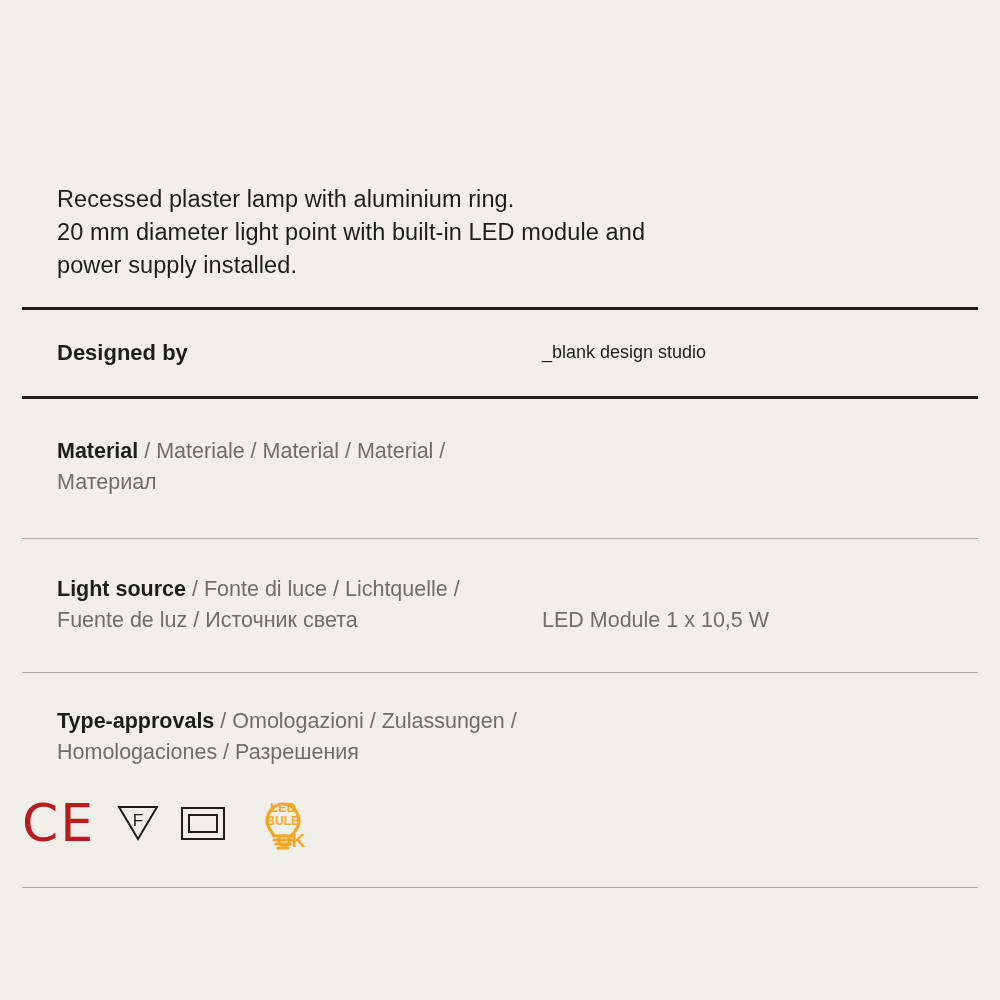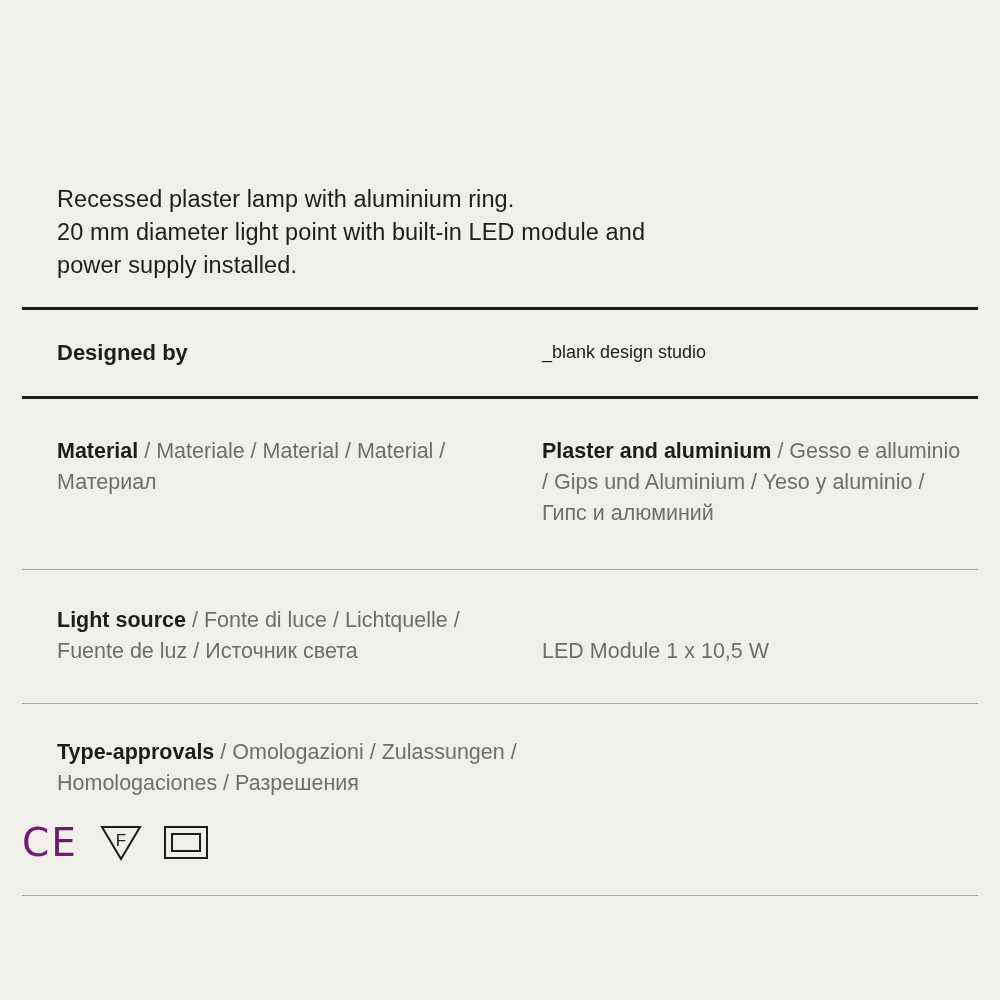--- a/index.html
+++ b/index.html
@@ -111,25 +111,25 @@
 
   
   .marks {
     display: flex;
     align-items: center;
     gap: 22px;
     padding-top: 24px;
     width: 100%;
   }
   .mark-ce {
-    font-size: 39px;
+    font-size: 52px;
     line-height: 39px;
     letter-spacing: 2px;
     font-weight: 400;
-    color: #701a75;
+    color: #b91c1c;
     font-family: "DejaVu Sans", sans-serif;
   }
   .mark-f {
     position: relative;
     width: 42px;
     height: 38px;
   }
   .mark-f svg { display:block; }
   .mark-sq {
     width: 44px;
@@ -168,21 +168,20 @@
 
     <div class="row row-designer">
       <div class="cell-label">Designed by</div>
       <div class="cell-value">_blank design studio</div>
     </div>
 
     <div class="rule-thick"></div>
 
     <div class="row row-material">
       <div class="cell-label"><strong>Material</strong><span> / Materiale / Material / Material / Материал</span></div>
-      <div class="cell-value"><strong>Plaster and aluminium</strong><span> / Gesso e alluminio / Gips und Aluminium / Yeso y aluminio / Гипс и алюминий</span></div>
     </div>
 
     <div class="rule-thin"></div>
 
     <div class="row row-source">
       <div class="cell-label"><strong>Light source</strong><span> / Fonte di luce / Lichtquelle / Fuente de luz / Источник света</span></div>
       <div class="cell-value">LED Module 1 x 10,5 W</div>
     </div>
 
     <div class="rule-thin"></div>
@@ -196,20 +195,33 @@
 
           <div class="mark-f">
             <svg width="42" height="38" viewBox="0 0 42 38">
               <polygon points="2,3 40,3 21,35" fill="none" stroke="#1d1d1b" stroke-width="2"></polygon>
               <text x="21" y="22" font-family="Liberation Sans, sans-serif" font-size="17" text-anchor="middle" fill="#1d1d1b">F</text>
             </svg>
           </div>
 
           <div class="mark-sq"></div>
 
+          <div class="mark-led">
+            <svg width="72" height="62" viewBox="0 0 72 62">
+              <g fill="none" stroke="#f5a623" stroke-width="3.2" stroke-linecap="round">
+                <path d="M20 30 C20 19 28 12 36 12 C44 12 52 19 52 30 C52 36 47 39 45 44 L27 44 C25 39 20 36 20 30 Z"></path>
+                <path d="M27 48 H45"></path>
+                <path d="M29 52 H43"></path>
+                <path d="M31 56 H41"></path>
+              </g>
+              <text x="36" y="20" font-family="Liberation Sans, sans-serif" font-size="13" font-weight="bold" text-anchor="middle" fill="#f5a623">LED</text>
+              <text x="36" y="33" font-family="Liberation Sans, sans-serif" font-size="12" font-weight="bold" text-anchor="middle" fill="#f5a623">BULB</text>
+              <text x="44" y="55" font-family="Liberation Sans, sans-serif" font-size="19" font-weight="bold" text-anchor="middle" fill="#f5a623">OK</text>
+            </svg>
+          </div>
 
         </div>
       </div>
     </div>
 
     <div class="rule-thin"></div>
 
   </div>
 </div>
 

